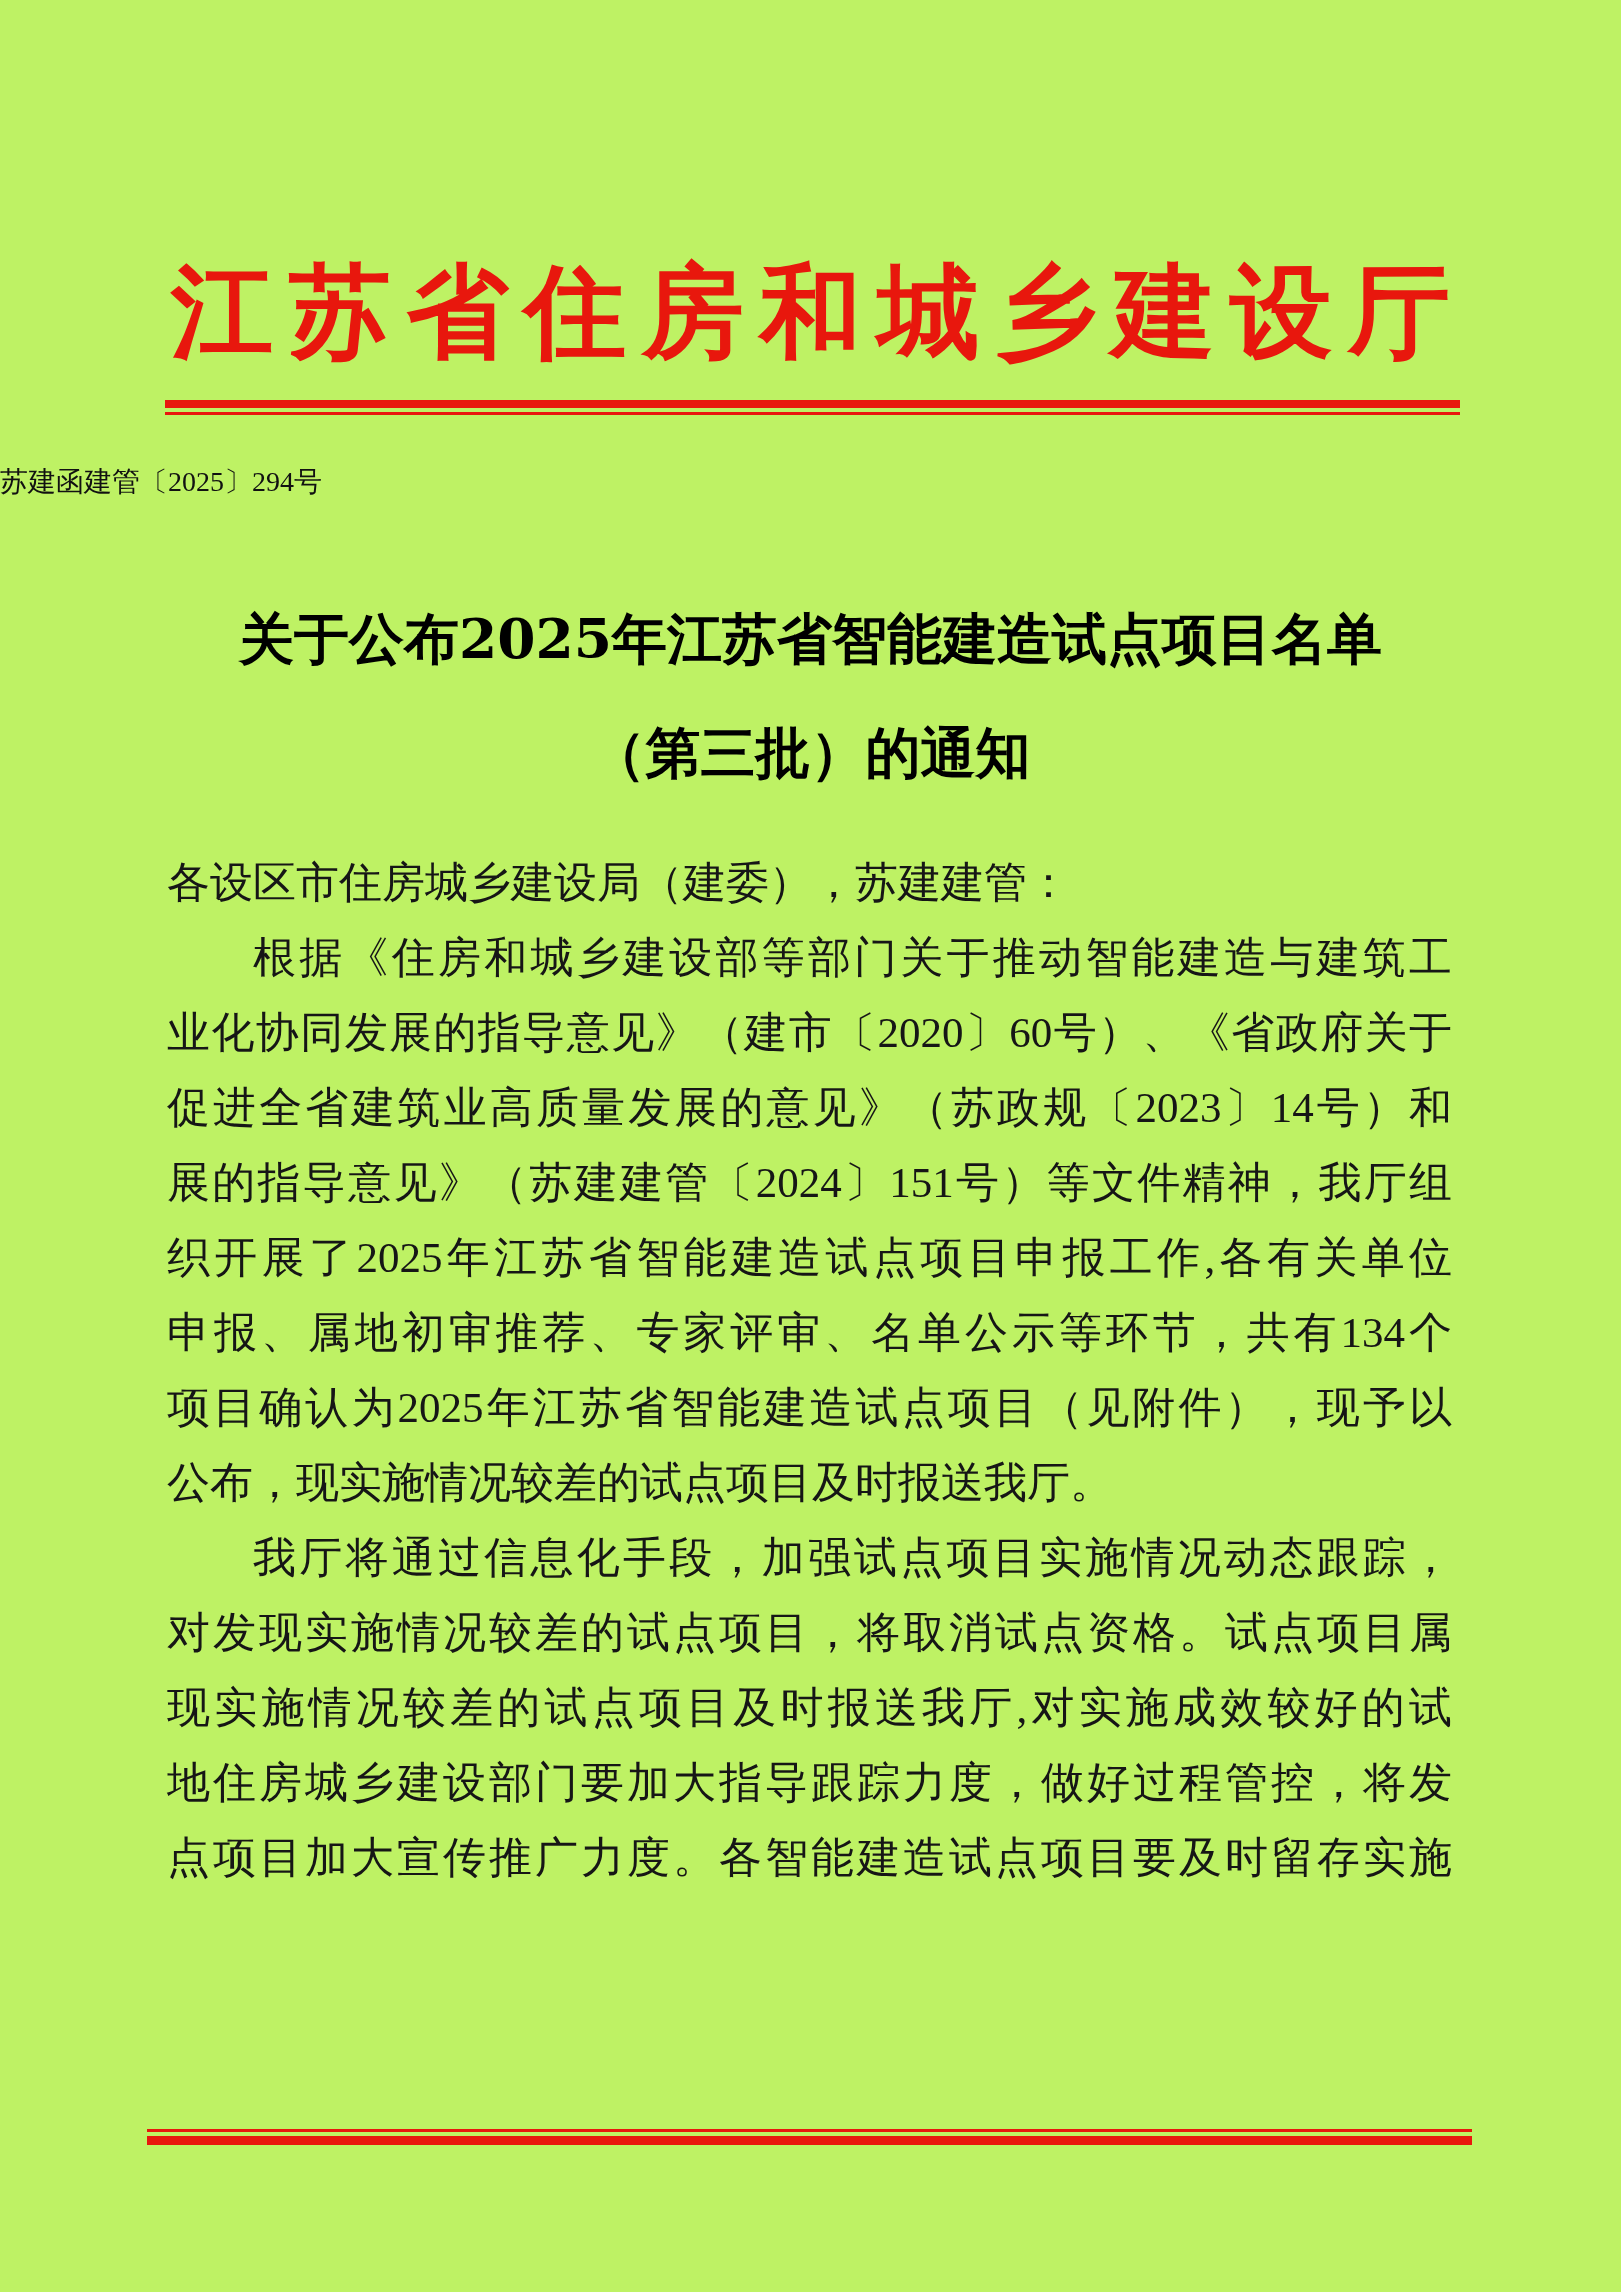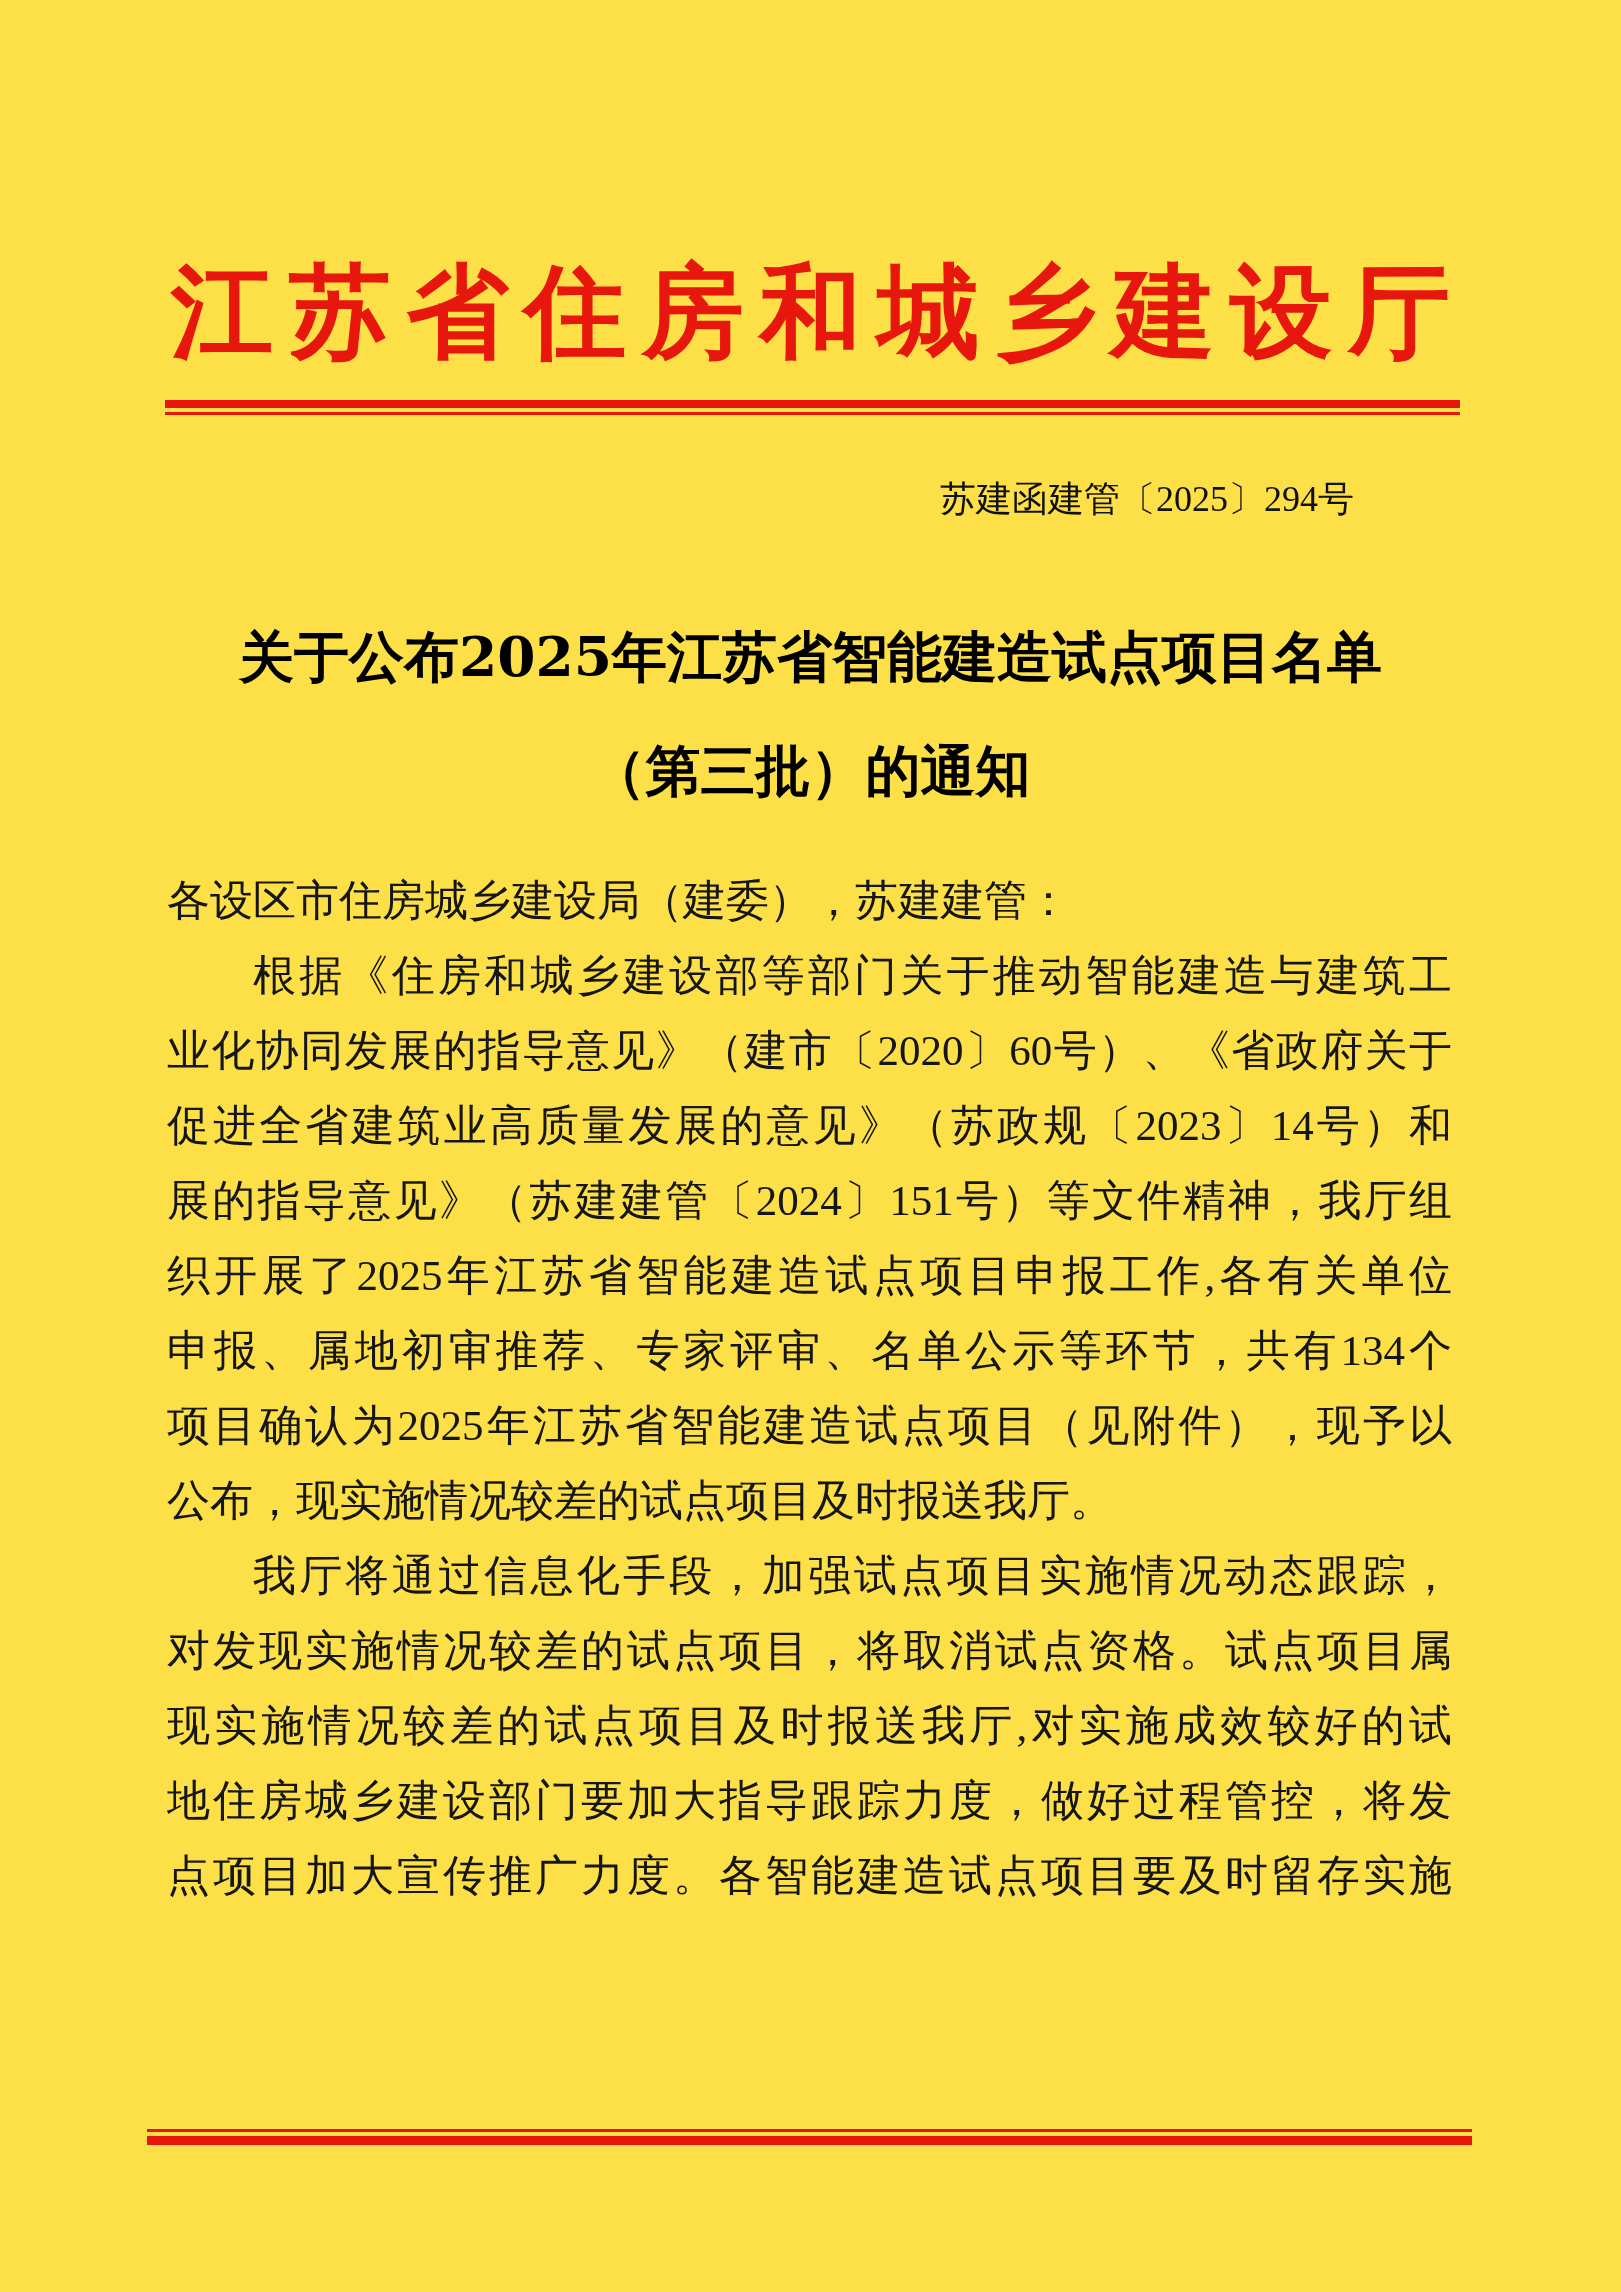--- a/index.html
+++ b/index.html
@@ -1,21 +1,21 @@
 <!DOCTYPE html>
 <html><head>
 <meta charset="utf-8">
 <style>
   html, body { margin: 0; padding: 0; background: #888; }
   .page {
     position: relative;
     width: 1621px;
     height: 2293px;
     margin: 0 auto;
-    background: #fde047;
+    background: #bef264;
     overflow: hidden;
     font-family: "Liberation Serif", serif;
     color: var(--text, #1c1c1c);
   }
   
   .agency {
     margin-top: 243px;
     text-align: center;
     font-size: 102px;
     line-height: 137px;
@@ -31,24 +31,24 @@
   .rule-top .thick { height: 8.8px; background: var(--red, #e8170d); }
   .rule-top .gap   { height: 3.9px; }
   .rule-top .thin  { height: 2.9px; background: var(--red, #e8170d); }
   
   .rule-bottom { position: absolute; top: 2129px; left: 147px; right: 149px; }
   .rule-bottom .thin  { height: 2.9px; background: var(--red, #e8170d); }
   .rule-bottom .gap   { height: 3.9px; }
   .rule-bottom .thick { height: 8.8px; background: var(--red, #e8170d); }
 
   .doc-number {
-    margin-top: 55px;
-    text-align: right;
+    margin-top: 37px;
+    text-align: left;
     padding-right: 267px;
-    font-size: 36px;
+    font-size: 28px;
     line-height: 59px;
     color: #111;
   }
   .title {
     margin-top: 71px;
     text-align: center;
     font-size: 55px;
     line-height: 114px;
     font-weight: bold;
     color: #000;

